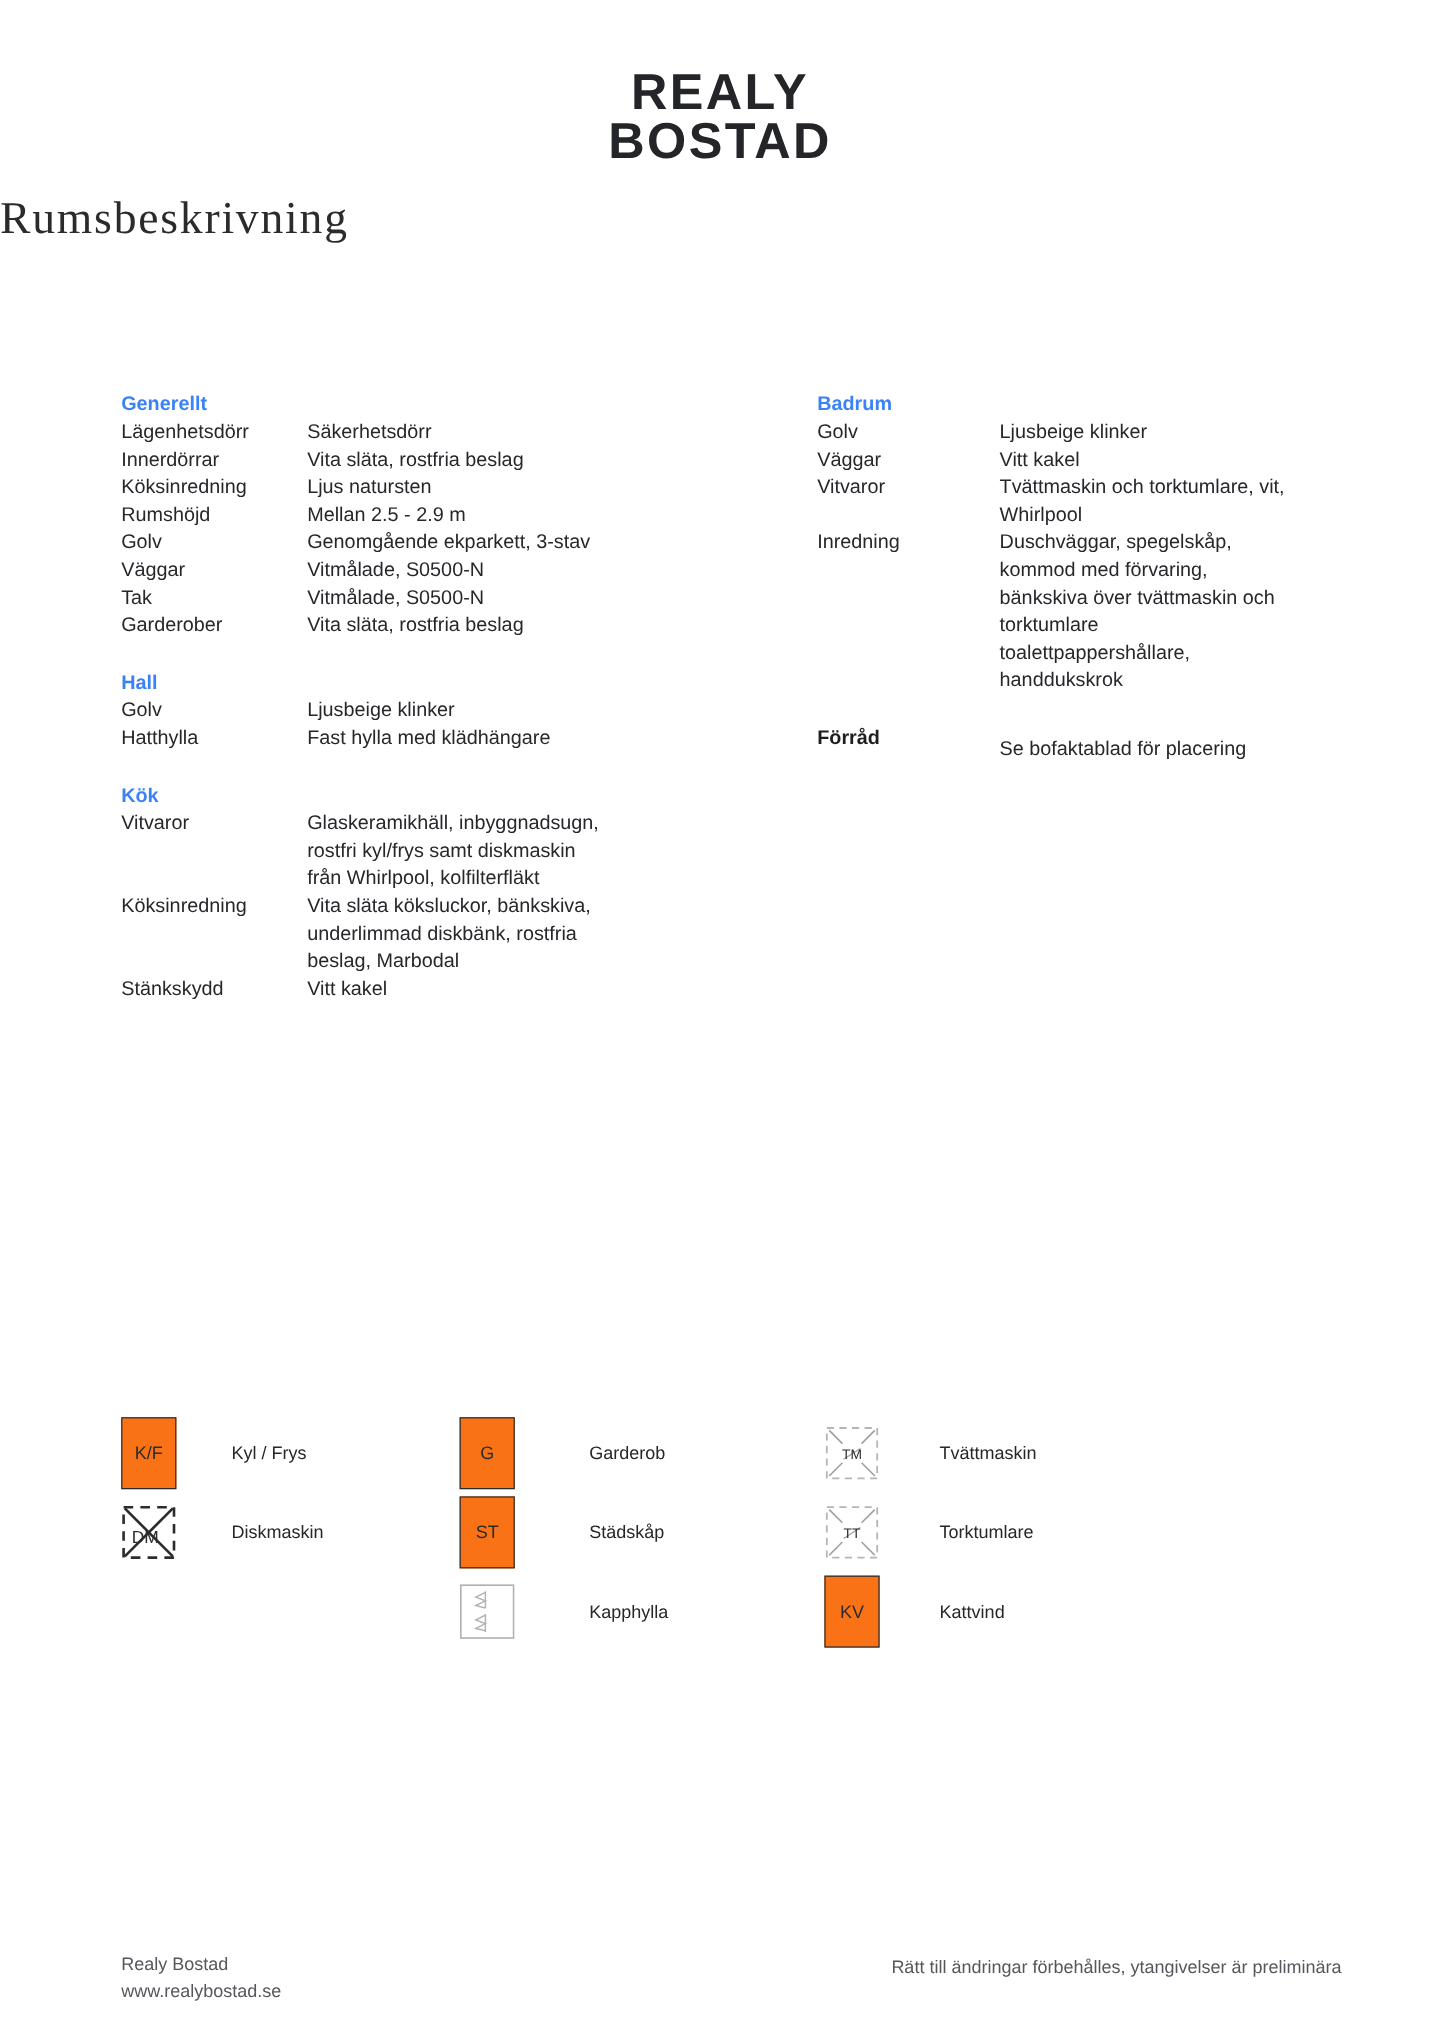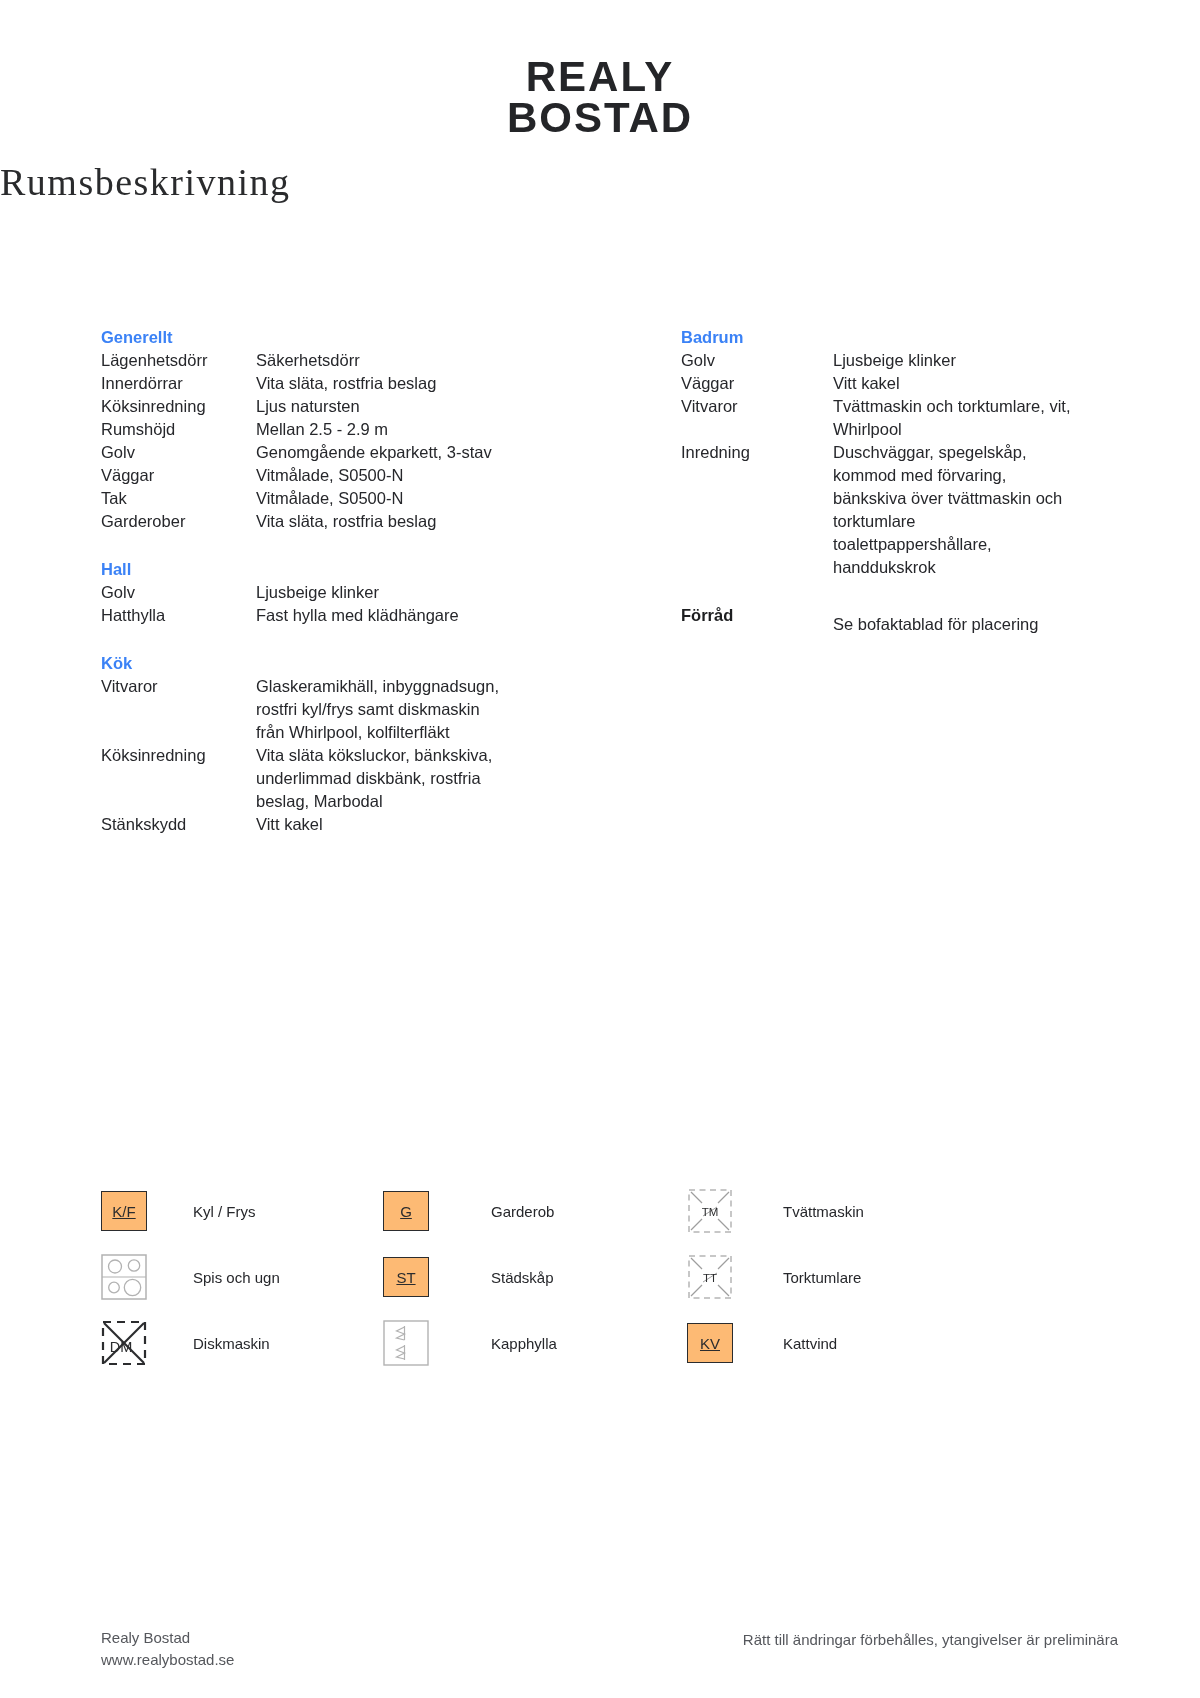--- a/index.html
+++ b/index.html
@@ -35,23 +35,23 @@
   .forrad-row .spec-label { font-weight:700; color:#1d1e20; }
   .forrad-row .spec-value { padding-top:9px; }
   
   .legend { position:absolute; left:101px; top:1188px; }
   .legend-title { font-weight:700; font-size:17px; line-height:23px; color:#1d1e20; margin-bottom:22px; }
   .legend-cols { display:flex; }
   .lcol1 { width:282px; } .lcol2 { width:304px; } .lcol3 { width:auto; }
   .legend-item { display:flex; align-items:center; height:46px; margin-bottom:20px; }
   .licon { width:46px; height:46px; flex:0 0 46px; }
   .box-icon {
-    box-sizing:border-box; width:46px; height:40px; border:1.6px solid #2b2c2e;
+    box-sizing:border-box; width:46px; height:60px; border:1.6px solid #2b2c2e;
     display:flex; align-items:center; justify-content:center;
-    font-size:15px; color:#2b2c2e; background:#fdba74;text-decoration:underline;
+    font-size:15px; color:#2b2c2e; background:#f97316;
   }
   .legend-label { font-size:15px; color:#26272b; margin-left:46px; white-space:nowrap; }
   .lcol2 .legend-label { margin-left:62px; }
   .lcol3 .legend-label { margin-left:50px; }
   
   .footer-left {
     position:absolute; left:101px; top:1627px;
     font-size:15px; line-height:22px; color:#55575c;
   }
   .footer-right {
@@ -176,31 +176,20 @@
   <div class="legend">
     <div class="legend-cols">
 
       <div class="lcol1">
         <div class="legend-item">
           <div class="licon box-icon">K/F</div>
           <div class="legend-label">Kyl / Frys</div>
         </div>
         <div class="legend-item">
           <svg class="licon" viewBox="0 0 46 46" fill="none">
-            <rect x="1" y="1" width="44" height="44" stroke="#b2b2b2" stroke-width="1.5"></rect>
-            <line x1="1" y1="23" x2="45" y2="23" stroke="#b2b2b2" stroke-width="1.2"></line>
-            <circle cx="14" cy="12.5" r="6.5" stroke="#b2b2b2" stroke-width="1.3"></circle>
-            <circle cx="33" cy="11.5" r="5.7" stroke="#b2b2b2" stroke-width="1.3"></circle>
-            <circle cx="13" cy="33.5" r="5.3" stroke="#b2b2b2" stroke-width="1.3"></circle>
-            <circle cx="31.5" cy="33.5" r="8.2" stroke="#b2b2b2" stroke-width="1.3"></circle>
-          </svg>
-          <div class="legend-label">Spis och ugn</div>
-        </div>
-        <div class="legend-item">
-          <svg class="licon" viewBox="0 0 46 46" fill="none">
             <rect x="2" y="2" width="42" height="42" stroke="#2b2c2e" stroke-width="2.2" stroke-dasharray="8 6"></rect>
             <line x1="3" y1="3" x2="43" y2="43" stroke="#2b2c2e" stroke-width="2.2"></line>
             <line x1="43" y1="3" x2="3" y2="43" stroke="#2b2c2e" stroke-width="2.2"></line>
             <text x="20" y="32" text-anchor="middle" font-size="14.5" fill="#2b2c2e" font-family="Liberation Sans, DejaVu Sans, sans-serif">DM</text>
           </svg>
           <div class="legend-label">Diskmaskin</div>
         </div>
       </div>
 
       <div class="lcol2">

